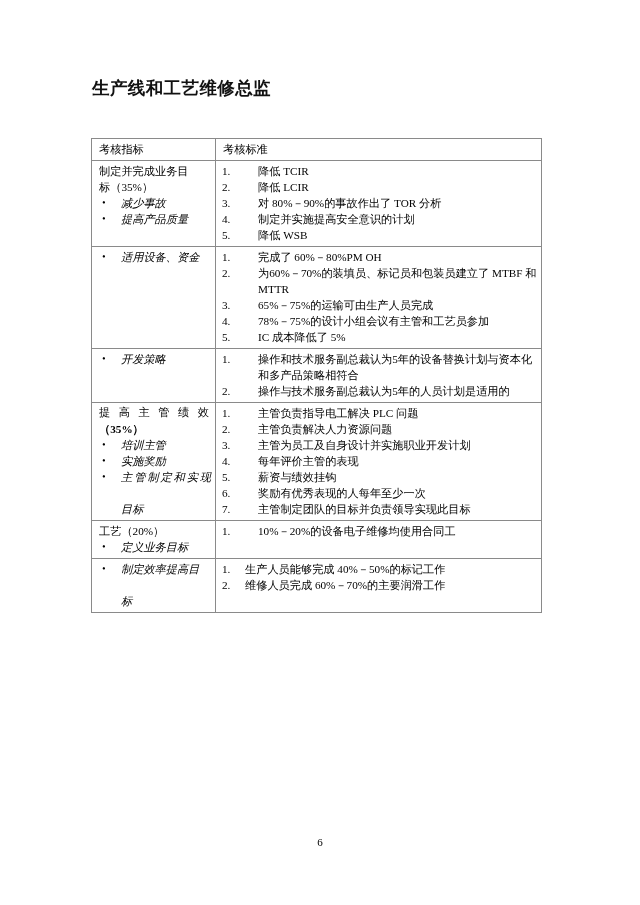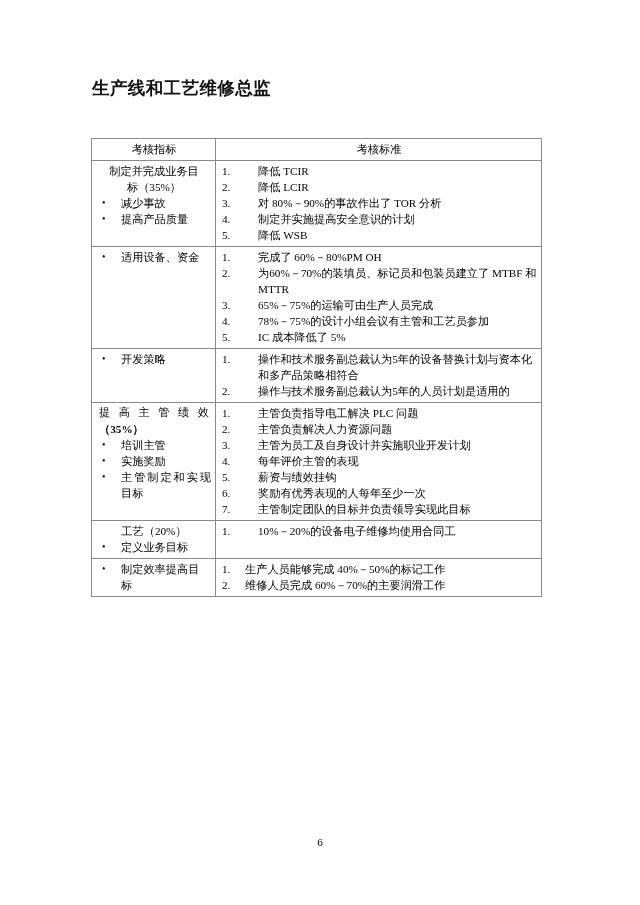--- a/index.html
+++ b/index.html
@@ -46,36 +46,36 @@
     vertical-align: top;
     padding: 2px 4px 3px 4px;
   }
   .col-a { width: 124px; }
   .col-b { width: 326px; }
 
   
   .lc-head {
     margin: 0;
     padding: 0 2px 0 3px;
-    text-align: center;
   }
   .lc-head.just {
     text-align: justify;
     text-align-last: justify;
     font-family: Liberation Mono, monospace;
   }
   .lc-sub {
     margin: 0;
     padding: 0 2px 0 3px;
     font-weight: bold;
   }
   .lc-bullets {
     list-style: none;
     margin: 0;
     padding: 0;
+    font-style: italic;
   }
   .lc-bullets li {
     position: relative;
     padding-left: 25px;
     margin: 0;
   }
   .lc-bullets li::before {
     content: "\2022";
     position: absolute;
     left: 6px;
@@ -83,20 +83,21 @@
     font-size: 10px;
     line-height: 16px;
   }
   .lc-bullets li .tx.just {
     display: block;
     text-align: justify;
     text-align-last: justify;
   }
   .lc-bullets li .cont {
     display: block;
+    margin-top: 16px;
   }
 
   
   .rc-list {
     list-style: none;
     margin: 0;
     padding: 0;
   }
   .rc-list > li {
     position: relative;

